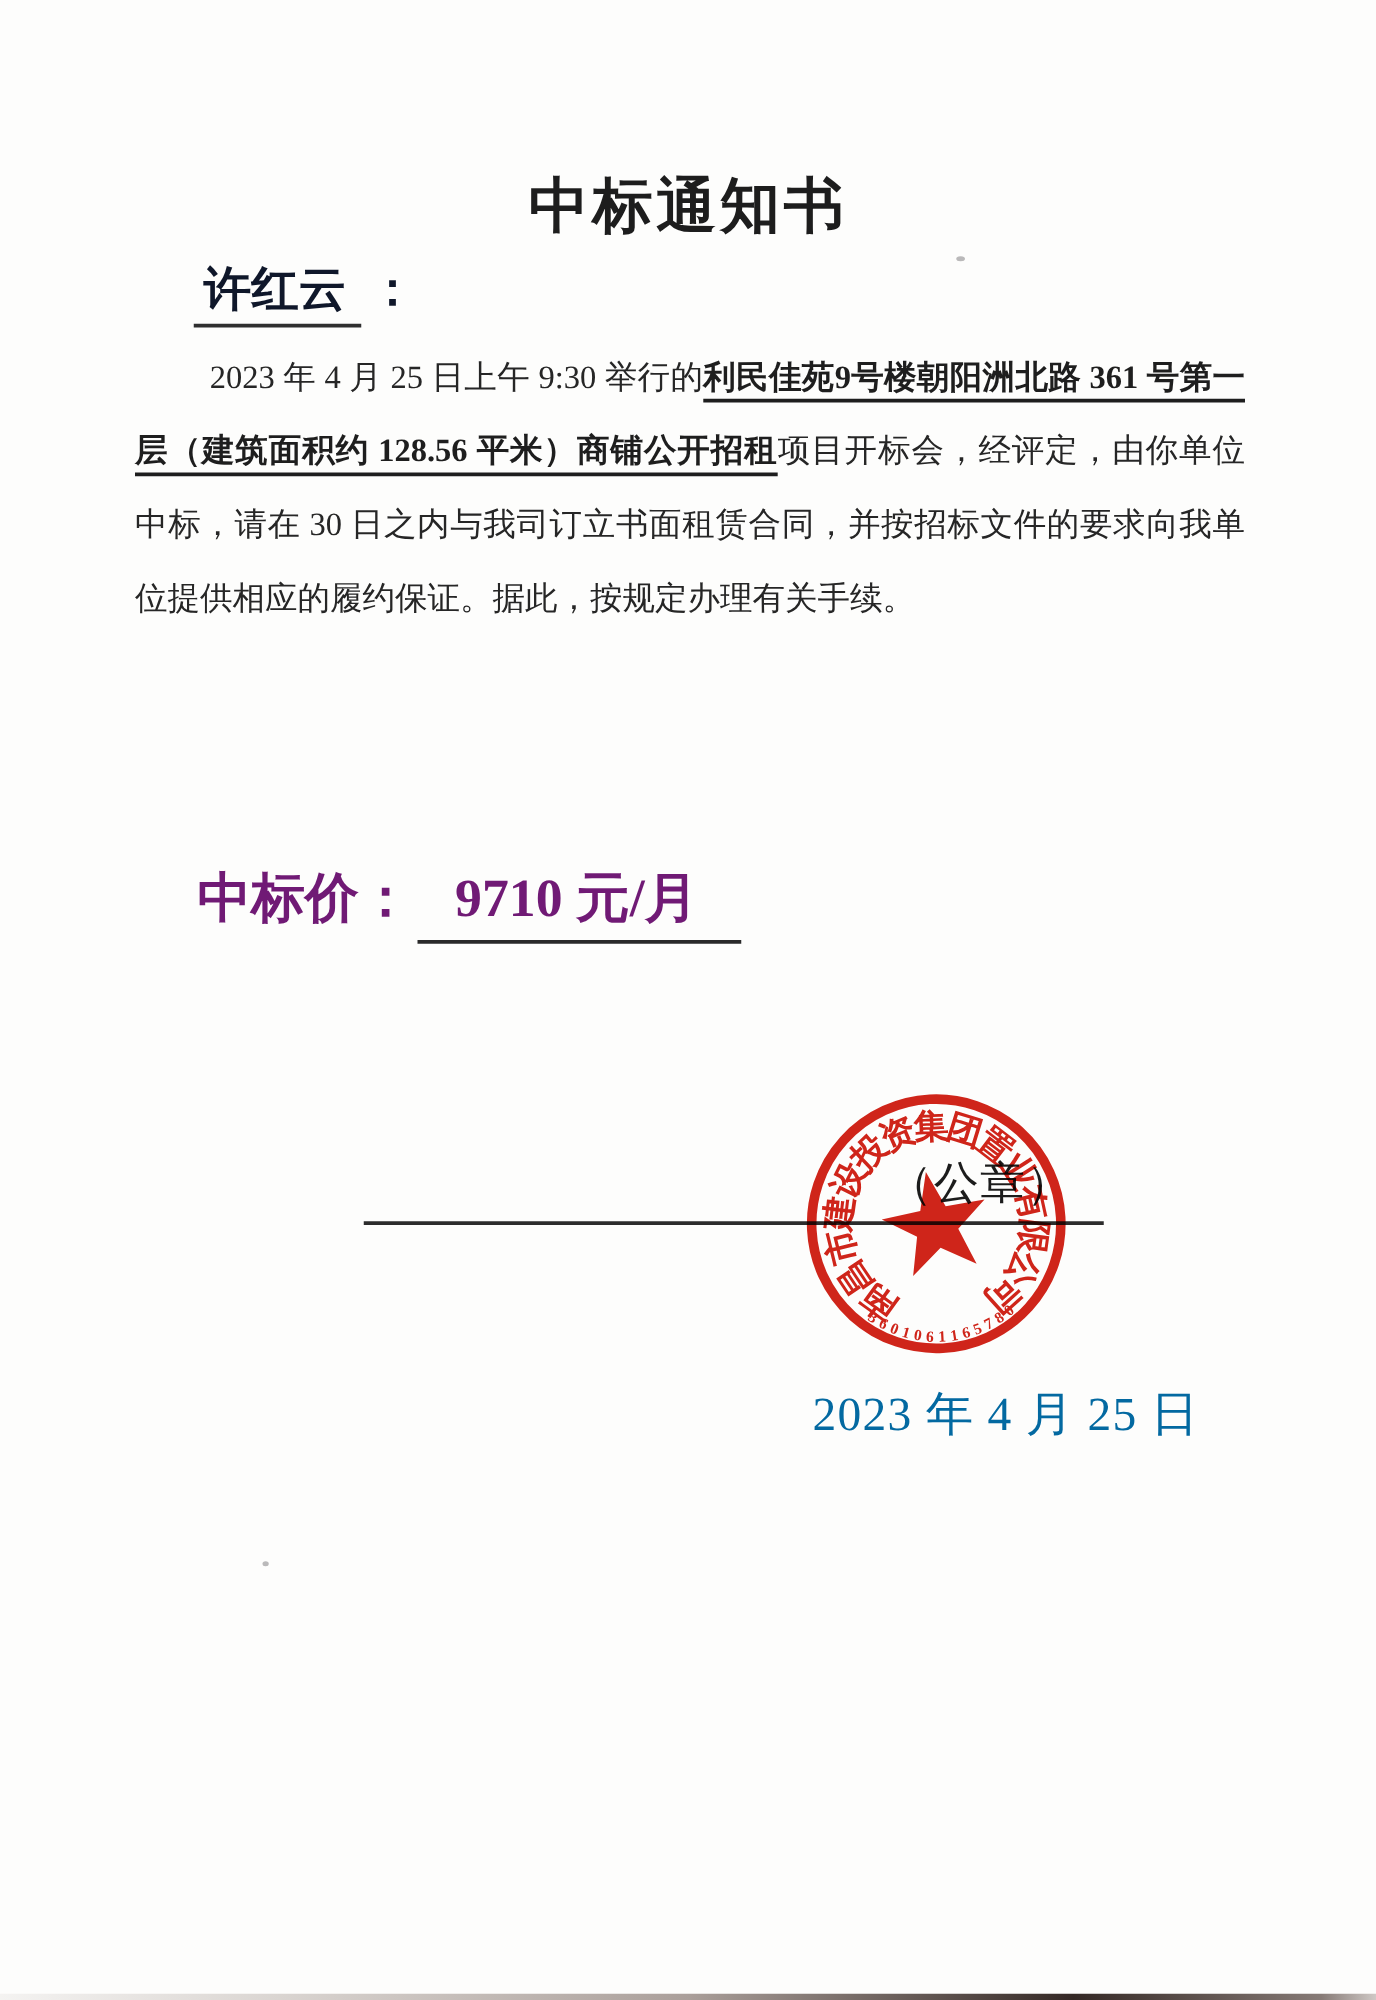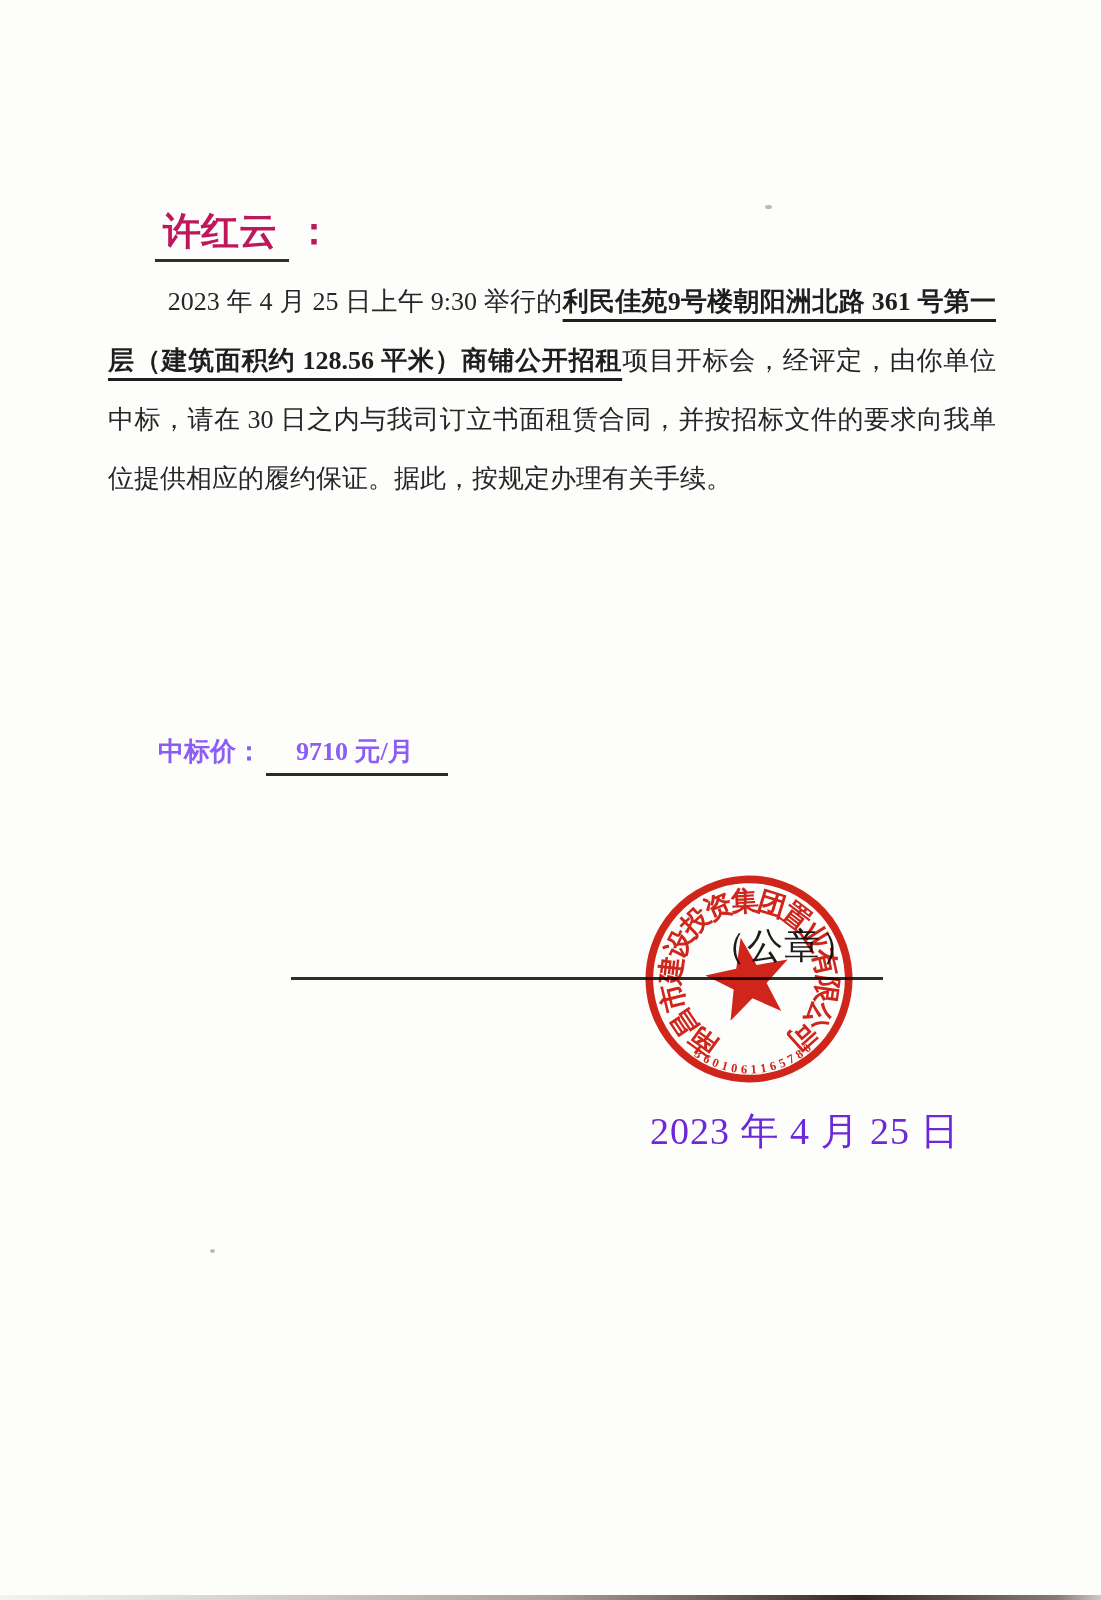--- a/index.html
+++ b/index.html
@@ -23,21 +23,21 @@
     font-size:48px;
     font-weight:bold;
     letter-spacing:3px;
     color:#1d1d1d;
   }
   .recipient-line{
     position:absolute;
     top:206px; left:155px;
     font-size:38px;
     font-weight:bold;
-    color:#be185d;
+    color:#0f172a;
   }
   .recipient-name{
     display:inline-block;
     border-bottom:3px solid #2f2f2f;
     padding:0 12px 2px 8px;
   }
   .recipient-colon{ margin-left:6px; }
   .body-paragraph{
     position:absolute;
     top:272px; left:108px; width:888px;
@@ -50,24 +50,24 @@
   }
   .hl{
     font-weight:bold;
     text-decoration:underline;
     text-decoration-thickness:2.5px;
     text-underline-offset:9px;
     color:#1e1e1e;
   }
   .price-line{
     position:absolute;
-    top:734px; left:158px;
-    font-size:26px;
+    top:690px; left:158px;
+    font-size:43px;
     font-weight:bold;
-    color:#8b5cf6;
+    color:#701a75;
   }
   .price-value{
     display:inline-block;
     border-bottom:3px solid #2a2a2a;
     padding:0 34px 4px 30px;
     margin-left:4px;
   }
   .bidder-line{
     position:absolute;
     top:936px; left:158px;
@@ -92,21 +92,21 @@
     top:864px; left:634px;
     width:230px; height:230px;
     mix-blend-mode:multiply;
     transform:rotate(-3deg);
   }
   .seal text{ font-family:"Liberation Serif", serif; }
   .date-line{
     position:absolute;
     top:1106px; left:650px;
     font-size:38px;
-    color:#6d28d9;
+    color:#0369a1;
     letter-spacing:1px;
   }
   .scan-edge{
     position:absolute;
     bottom:0; left:0;
     width:100%; height:5px;
     background:linear-gradient(to right,
       rgba(80,55,40,0.05) 0%,
       rgba(80,55,40,0.2) 20%,
       rgba(70,45,35,0.45) 50%,
@@ -120,20 +120,21 @@
     border-radius:50%;
   }
   .speck-1{ top:205px; left:765px; width:7px; height:4px; }
   .speck-2{ top:1249px; left:210px; width:5px; height:4px; }
 </style>
 </head>
 <body>
 
 <div class="page">
 
+  <div class="doc-title">中标通知书</div>
 
   <div class="recipient-line">
     <span class="recipient-name">许红云</span><span class="recipient-colon">：</span>
   </div>
 
   <p class="body-paragraph"><span>2023 年 4 月 25 日上午 9:30 举行的</span><span class="hl">利民佳苑9号楼朝阳洲北路 361 号第一层（建筑面积约 128.56 平米）商铺公开招租</span><span>项目开标会，经评定，由你单位中标，请在 30 日之内与我司订立书面租赁合同，并按招标文件的要求向我单位提供相应的履约保证。据此，按规定办理有关手续。</span></p>
 
   <div class="price-line">
     <span>中标价：</span><span class="price-value">9710 元/月</span>
   </div>

